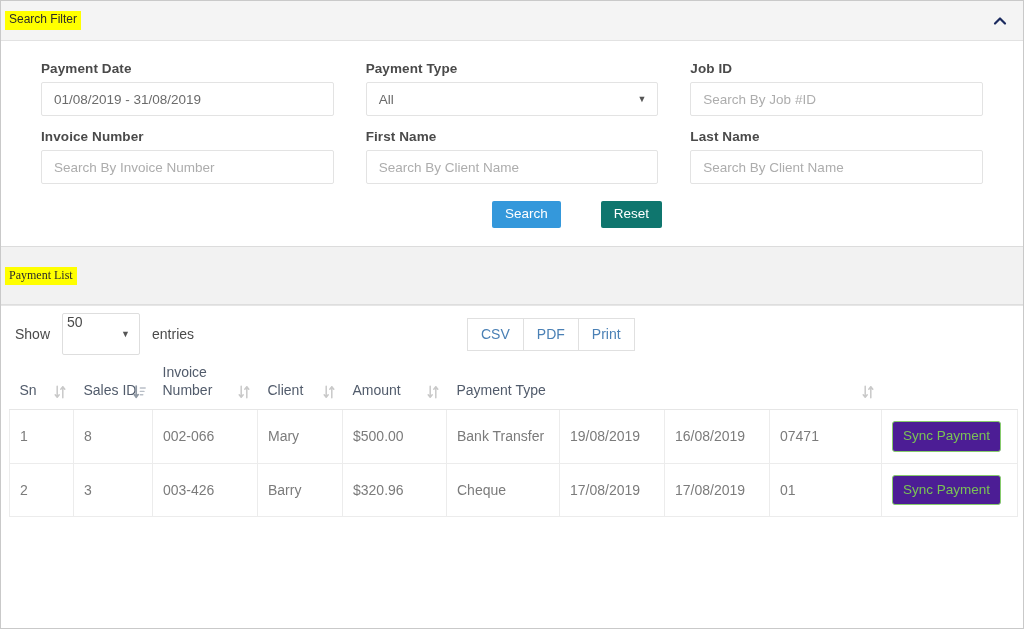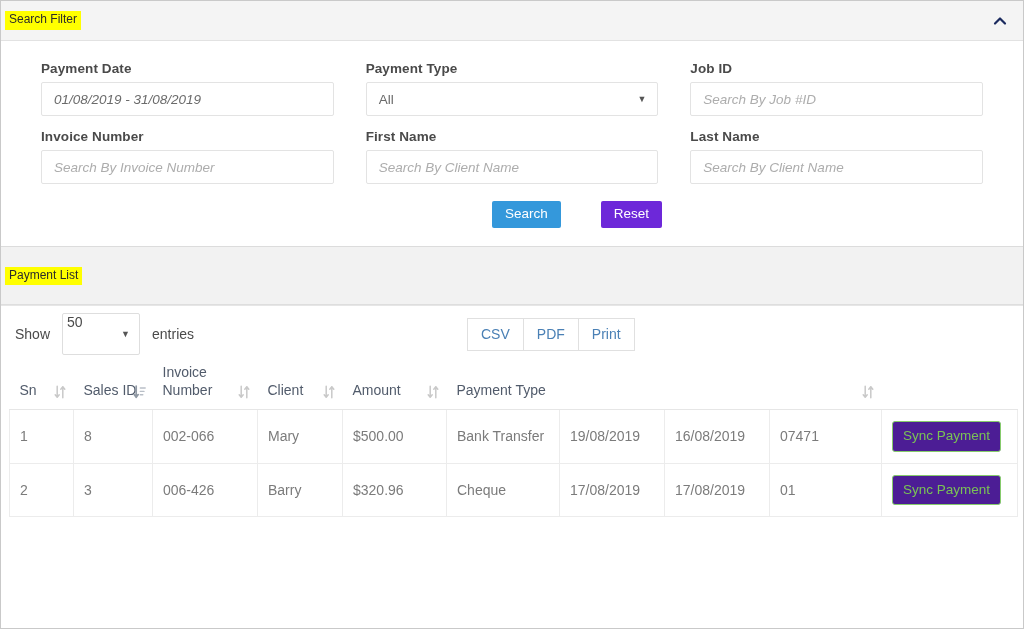--- a/index.html
+++ b/index.html
@@ -79,21 +79,21 @@
     border-radius: 2px;
     font-size: 13.5px;
     color: #6a6a6a;
     padding: 0 12px;
     font-family: "Liberation Sans", sans-serif;
     outline: none;
     display: flex;
     align-items: center;
   }
   .control::placeholder { color: #adadad; }
-  input.control { color: #6b6b6b; font-style: italic; }
+  input.control { color: #6b6b6b; }
   .select-wrap { position: relative; }
   .select-wrap .caret {
     position: absolute;
     right: 12px; top: 50%;
     transform: translateY(-50%);
     font-size: 9px;
     color: #555;
     pointer-events: none;
   }
 
@@ -108,29 +108,30 @@
     border: none;
     border-radius: 2px;
     color: #ffffff;
     font-size: 13.5px;
     font-family: "Liberation Sans", sans-serif;
     padding: 4px 13px 5px 13px;
     cursor: pointer;
     line-height: 1.35;
   }
   .btn-search { background: #3498db; }
-  .btn-reset  { background: #6d28d9; }
+  .btn-reset  { background: #0f766e; }
 
   
   .list-band {
     height: 58px;
     background: #f2f2f2;
     border-bottom: 1px solid #dedede;
     display: flex;
     align-items: center;
+    font-family: Liberation Serif, serif;
   }
   .list-band .panel-title { margin-left: 4px; }
 
   
   .table-panel {
     background: #ffffff;
     border-top: 1px solid #e6e6e6;
     padding: 0 8px;
   }
   .table-tools {
@@ -408,21 +409,21 @@
           <td>19/08/2019</td>
           <td>16/08/2019</td>
           <td>07471</td>
           <td>
             <button class="sync-btn">Sync Payment</button>
           </td>
         </tr>
         <tr>
           <td>2</td>
           <td class="link">3</td>
-          <td class="link">006-426</td>
+          <td class="link">003-426</td>
           <td class="link">Barry</td>
           <td>$320.96</td>
           <td>Cheque</td>
           <td>17/08/2019</td>
           <td>17/08/2019</td>
           <td>01</td>
           <td>
             <button class="sync-btn">Sync Payment</button>
           </td>
         </tr>

